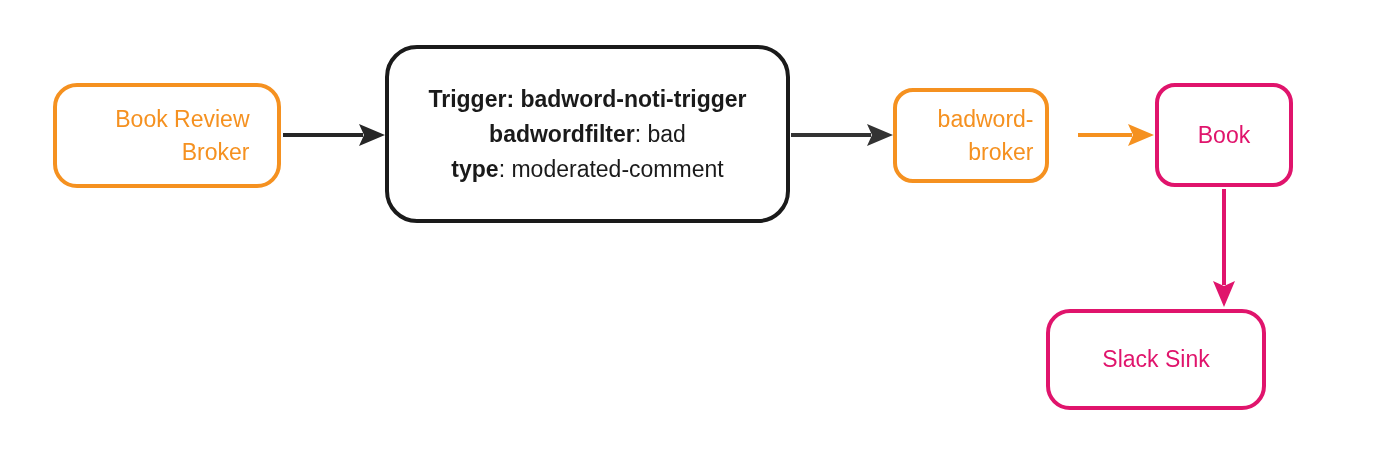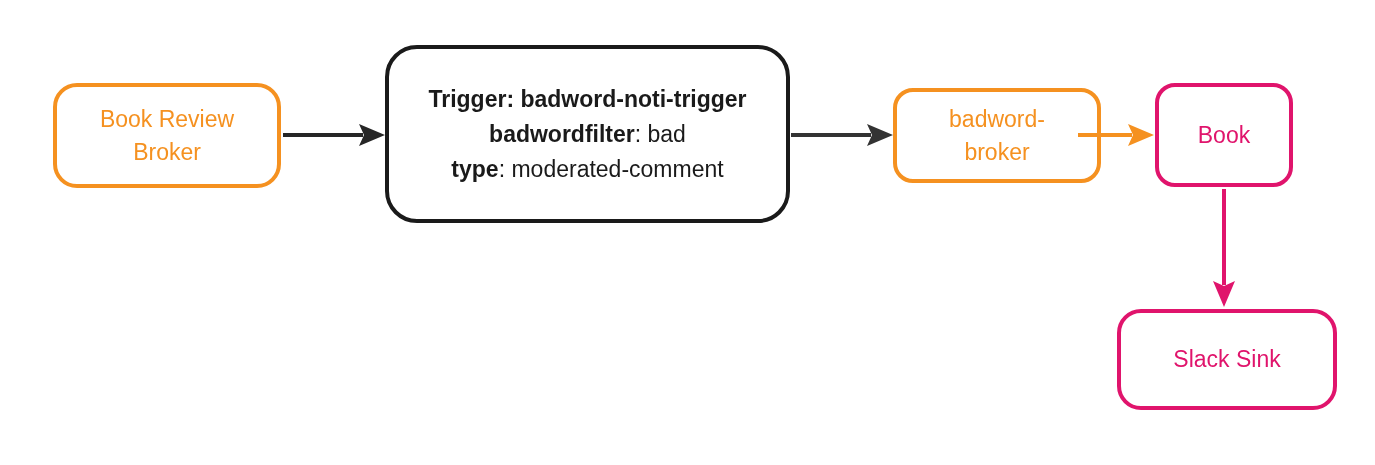--- a/index.html
+++ b/index.html
@@ -20,29 +20,29 @@
     flex-direction: column;
     align-items: center;
     justify-content: center;
     text-align: center;
     background: #ffffff;
     border-style: solid;
     border-width: 4px;
     font-size: 23px;
     line-height: 1.42;
   }
-  .node.orange { border-color: var(--orange); color: var(--orange); }
+  .node.orange { border-color: var(--orange); color: var(--orange); text-align: right; }
   .node.black  { border-color: var(--black);  color: var(--black);  }
   .node.pink   { border-color: var(--pink);   color: var(--pink);   }
 
   #n-brb     { left: 53px;   top: 83px;  width: 228px; height: 105px; border-radius: 24px; }
   #n-trigger { left: 385px;  top: 45px;  width: 405px; height: 178px; border-radius: 32px; line-height: 35px; }
-  #n-badword { left: 893px;  top: 88px;  width: 208px; height: 95px;  border-radius: 20px; }
+  #n-badword { left: 893px;  top: 88px;  width: 156px; height: 95px;  border-radius: 20px; }
   #n-pipe    { left: 1155px; top: 83px;  width: 138px; height: 104px; border-radius: 20px; }
-  #n-slack   { left: 1117px; top: 309px; width: 220px; height: 101px; border-radius: 24px; }
+  #n-slack   { left: 1046px; top: 309px; width: 220px; height: 101px; border-radius: 24px; }
 
   .b { font-weight: bold; }
   .wrap-brb { display: inline-block; max-width: 165px; }
   .wrap-bw  { display: inline-block; max-width: 125px; }
 
   .edge { position: absolute; display: block; }
   #e1 { left: 283px;  top: 119px; }
   #e2 { left: 791px;  top: 119px; }
   #e3 { left: 1078px; top: 119px; }
   #e4 { left: 1206px; top: 189px; }

